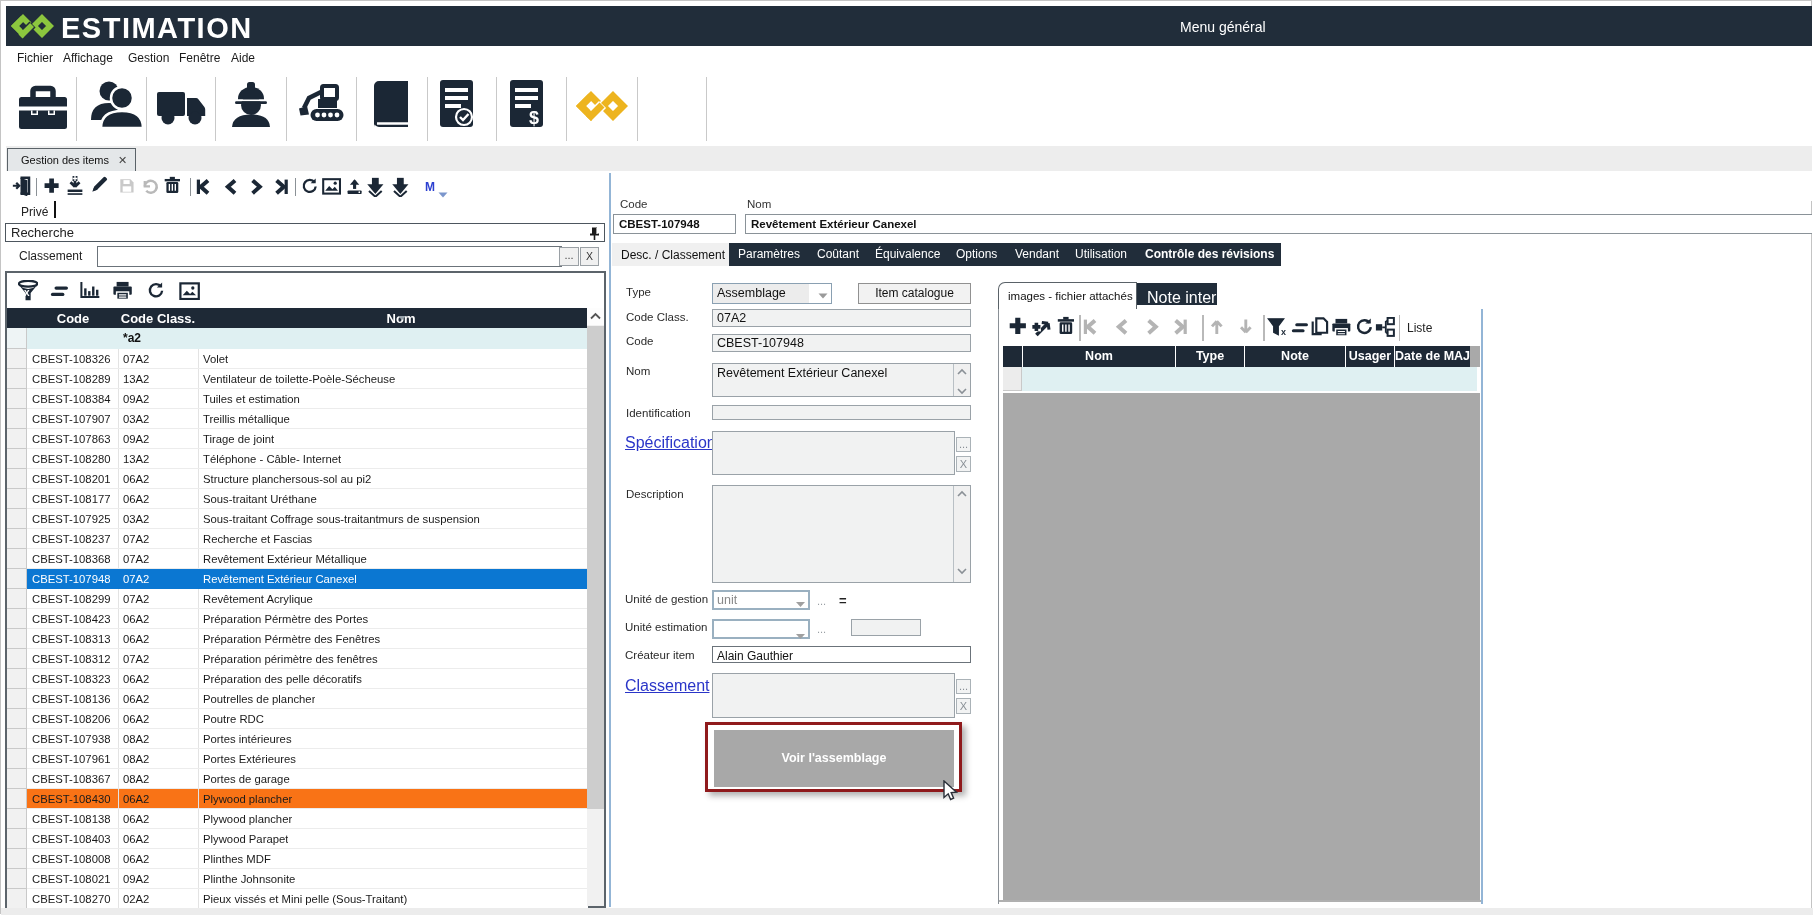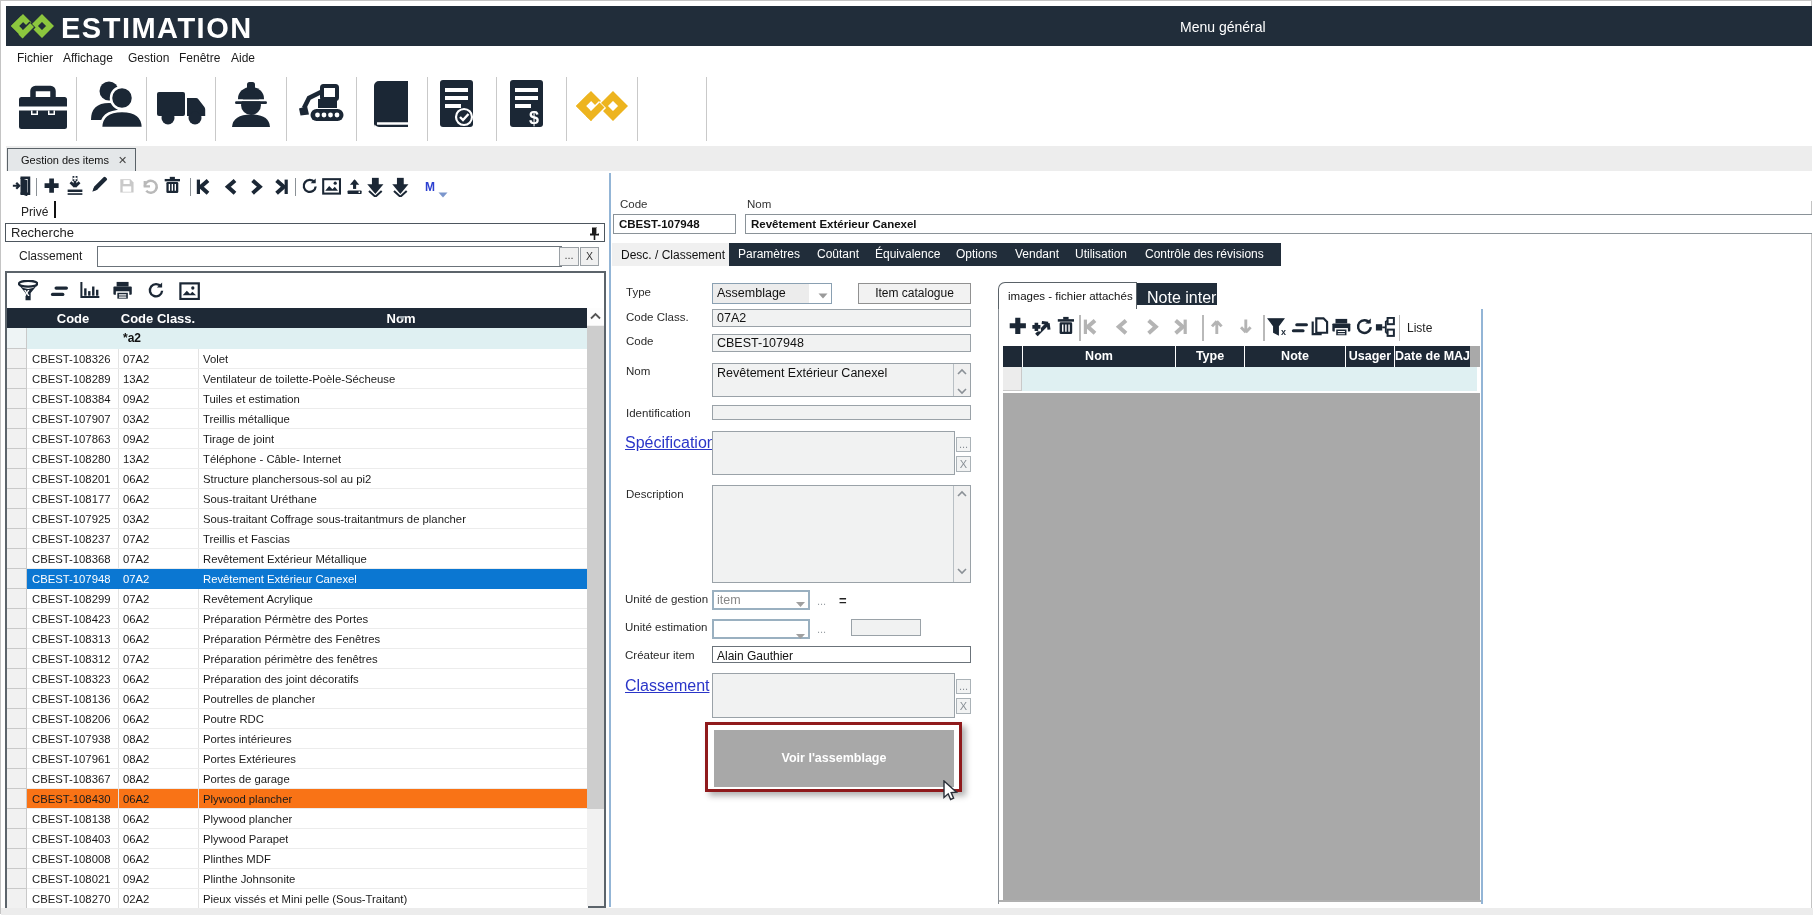--- a/index.html
+++ b/index.html
@@ -347,30 +347,30 @@
         <div class="c2">06A2</div>
         <div class="c3">Sous-traitant Uréthane</div>
 </div>
 <div class="lrow" style="top:236px;background:#fff;color:#1a1a1a;">
 <div class="csel"></div>
 <div class="colb1"></div>
         <div class="colb2"></div>
 <div style="position:absolute;left:20px;bottom:0;width:561px;height:1px;background:#ececec;"></div>
 <div class="c1">CBEST-107925</div>
         <div class="c2">03A2</div>
-        <div class="c3">Sous-traitant Coffrage sous-traitantmurs de plancher</div>
+        <div class="c3">Sous-traitant Coffrage sous-traitantmurs de suspension</div>
 </div>
 <div class="lrow" style="top:256px;background:#fff;color:#1a1a1a;">
 <div class="csel"></div>
 <div class="colb1"></div>
         <div class="colb2"></div>
 <div style="position:absolute;left:20px;bottom:0;width:561px;height:1px;background:#ececec;"></div>
 <div class="c1">CBEST-108237</div>
         <div class="c2">07A2</div>
-        <div class="c3">Treillis et Fascias</div>
+        <div class="c3">Recherche et Fascias</div>
 </div>
 <div class="lrow" style="top:276px;background:#fff;color:#1a1a1a;">
 <div class="csel"></div>
 <div class="colb1"></div>
         <div class="colb2"></div>
 <div style="position:absolute;left:20px;bottom:0;width:561px;height:1px;background:#ececec;"></div>
 <div class="c1">CBEST-108368</div>
         <div class="c2">07A2</div>
         <div class="c3">Revêtement Extérieur Métallique</div>
 </div>
@@ -416,21 +416,21 @@
         <div class="c2">07A2</div>
         <div class="c3">Préparation périmètre des fenêtres</div>
 </div>
 <div class="lrow" style="top:396px;background:#fff;color:#1a1a1a;">
 <div class="csel"></div>
 <div class="colb1"></div>
         <div class="colb2"></div>
 <div style="position:absolute;left:20px;bottom:0;width:561px;height:1px;background:#ececec;"></div>
 <div class="c1">CBEST-108323</div>
         <div class="c2">06A2</div>
-        <div class="c3">Préparation des joint décoratifs</div>
+        <div class="c3">Préparation des pelle décoratifs</div>
 </div>
 <div class="lrow" style="top:416px;background:#fff;color:#1a1a1a;">
 <div class="csel"></div>
 <div class="colb1"></div>
         <div class="colb2"></div>
 <div style="position:absolute;left:20px;bottom:0;width:561px;height:1px;background:#ececec;"></div>
 <div class="c1">CBEST-108136</div>
         <div class="c2">06A2</div>
         <div class="c3">Poutrelles de plancher</div>
 </div>
@@ -543,21 +543,21 @@
 <div style="position:absolute;left:611px;top:242px;width:669px;height:23px;background:#212d3a;color:#fff;font-size:12px;">
 <div style="position:absolute;left:0;top:0;width:117px;height:23px;background:#f0f0f0;color:#111;white-space:nowrap;">
         <span style="position:absolute;left:9px;top:5px;font-size:12px;">Desc. / Classement</span>
       </div>
 <span style="position:absolute;left:126px;top:4px;white-space:nowrap;">Paramètres</span>
 <span style="position:absolute;left:205px;top:4px;white-space:nowrap;">Coûtant</span>
 <span style="position:absolute;left:263px;top:4px;white-space:nowrap;">Équivalence</span>
 <span style="position:absolute;left:344px;top:4px;white-space:nowrap;">Options</span>
 <span style="position:absolute;left:403px;top:4px;white-space:nowrap;">Vendant</span>
 <span style="position:absolute;left:463px;top:4px;white-space:nowrap;">Utilisation</span>
-<span style="position:absolute;left:533px;top:4px;white-space:nowrap;">Contrôle des révisions</span>
+<span style="position:absolute;left:533px;top:4px;white-space:nowrap;font-weight:bold;">Contrôle des révisions</span>
 </div>
 <span class="flabel" style="left:625px;top:285px;">Type</span>
 <div style="position:absolute;left:711px;top:282px;width:120px;height:21px;border:1px solid #8aa0b2;background:#fff;font-size:12.5px;color:#111;">
 <div style="position:absolute;left:0;top:0;width:96px;height:19px;background:#ececec;"></div>
 <span style="position:absolute;left:4px;top:2px;">Assemblage</span>
 <div style="position:absolute;right:2px;top:5px;"><svg width="12" height="8" viewBox="0 0 12 8" style="">
           <path d="M1.5 1.5 L6 6.5 L10.5 1.5 Z" fill="#9a9a9a"></path>
         </svg></div>
 </div>
 <div style="position:absolute;left:857px;top:282px;width:113px;height:21px;border:1px solid #919191;background:#f2f2f2;font-size:12px;color:#111;text-align:center;line-height:18px;">Item catalogue</div>
@@ -593,21 +593,21 @@
 <svg width="16" height="16" viewBox="0 0 16 16" style="">
           <path d="M4 10 L8 6 L12 10" fill="none" stroke="#8a9096" stroke-width="1.6"></path>
         </svg>
 <div style="position:absolute;left:0;bottom:0;"><svg width="16" height="16" viewBox="0 0 16 16" style="">
             <path d="M4 6 L8 10 L12 6" fill="none" stroke="#8a9096" stroke-width="1.6"></path>
           </svg></div>
 </div>
     </div>
 <span class="flabel" style="left:624px;top:592px;">Unité de gestion</span>
 <div style="position:absolute;left:711px;top:589px;width:98px;height:20px;border:2px solid #9ab0c0;background:#fff;font-size:12.5px;color:#888;">
-<span style="position:absolute;left:3px;top:1px;">item</span>
+<span style="position:absolute;left:3px;top:1px;">unit</span>
 <div style="position:absolute;right:2px;top:5px;"><svg width="11" height="7" viewBox="0 0 11 7" style="">
           <path d="M1 1 L5.5 6 L10 1 Z" fill="#a0a0a0"></path>
         </svg></div>
 </div>
 <span style="position:absolute;left:816px;top:594px;color:#9aa0a5;font-size:11px;">...</span>
 <span style="position:absolute;left:838px;top:592px;color:#222;font-size:13px;font-weight:bold;">=</span>
 <span class="flabel" style="left:624px;top:620px;">Unité estimation</span>
 <div style="position:absolute;left:711px;top:618px;width:98px;height:20px;border:2px solid #9ab0c0;background:#fff;">
 <div style="position:absolute;right:2px;top:5px;"><svg width="11" height="7" viewBox="0 0 11 7" style="">
           <path d="M1 1 L5.5 6 L10 1 Z" fill="#a0a0a0"></path>

